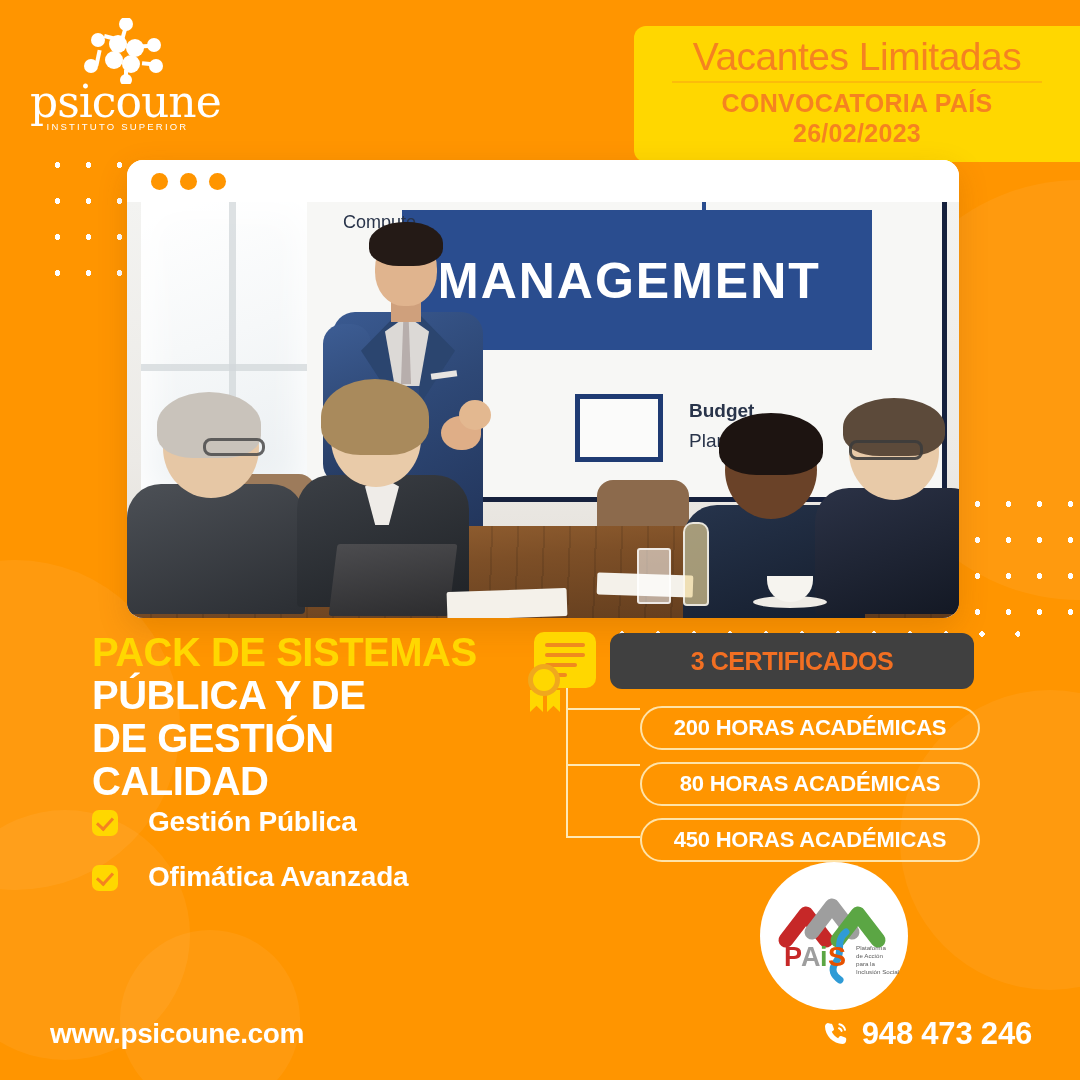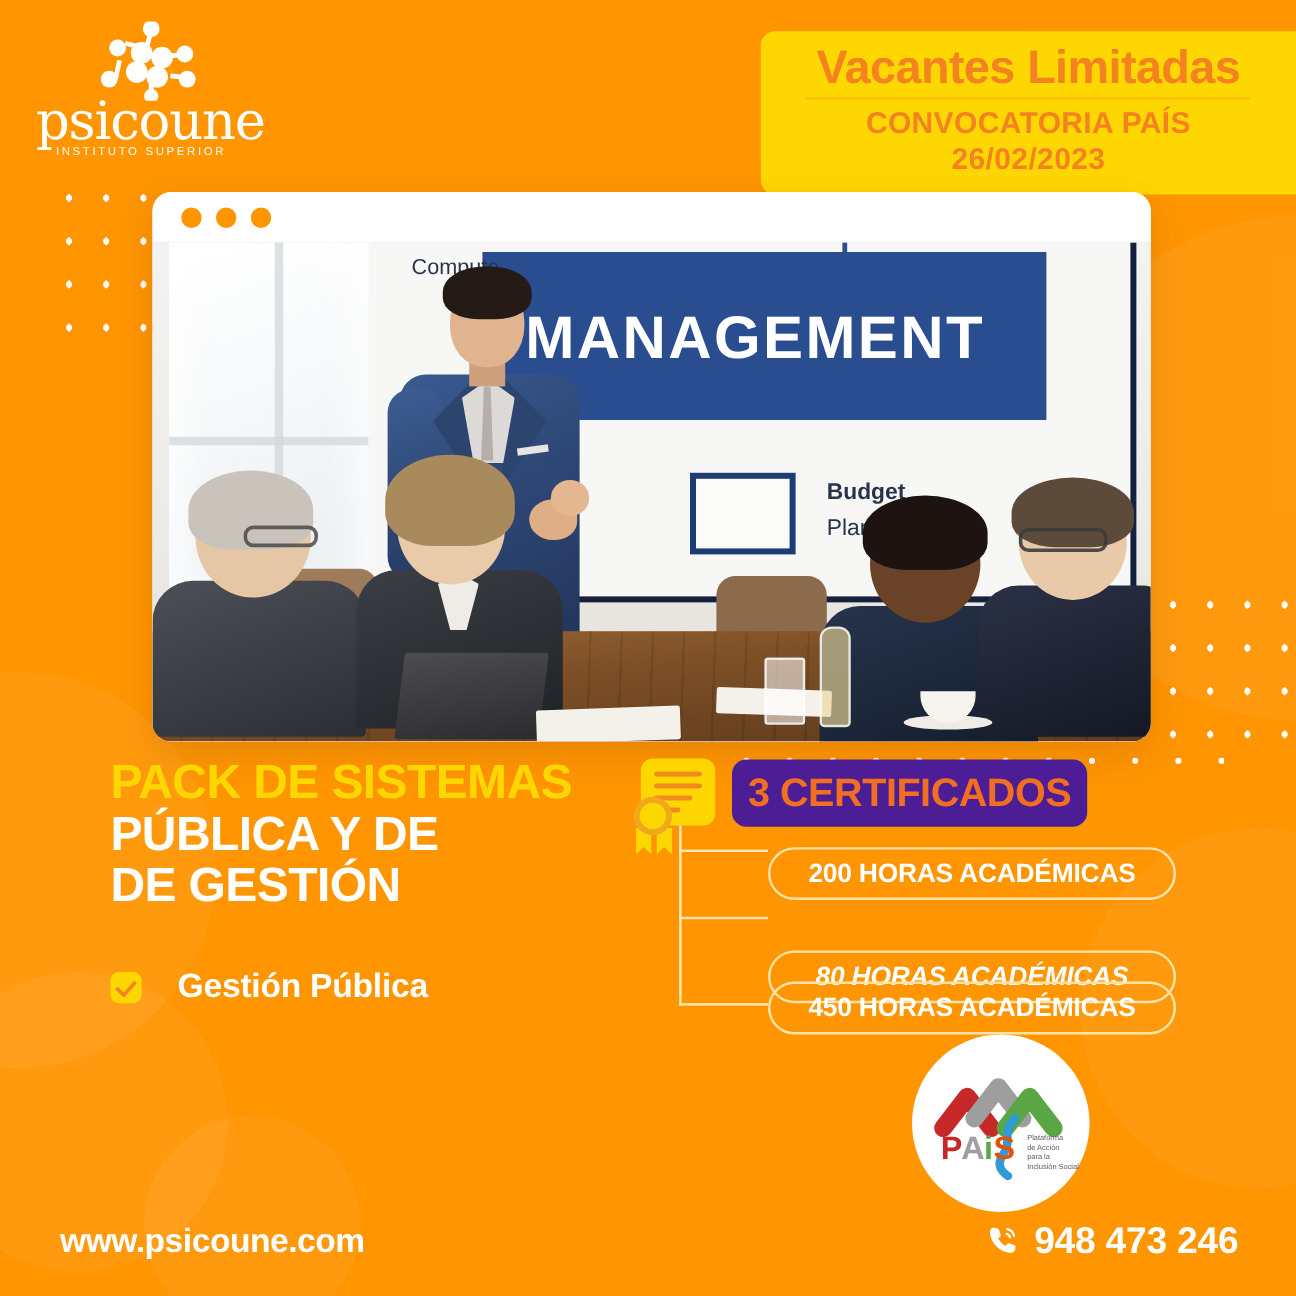--- a/index.html
+++ b/index.html
@@ -55,21 +55,21 @@
 
   
   .banner {
     position:absolute; right:0; top:26px;
     width:446px; padding:10px 22px 14px 22px;
     background:#ffd700;
     border-radius:12px 0 0 12px;
     text-align:center;
   }
   .banner-title {
-    color:#f58220; font-size:39px; font-weight:bold;
+    color:#f58220; font-size:39px; font-weight:normal;
     line-height:1.06; letter-spacing:-0.5px;
   }
   .banner-rule {
     height:2px; background:rgba(245,130,32,0.32);
     margin:4px 16px 6px 16px;
   }
   .banner-sub {
     color:#f58220; font-size:25px; font-weight:bold;
     line-height:1.18; letter-spacing:0.3px;
   }
@@ -335,42 +335,42 @@
     position:absolute; left:528px; top:664px; width:32px; height:32px;
     border-radius:50%; background:#ffd700; border:5px solid #f0a81d;
   }
   .cert-ribbon {
     position:absolute; top:690px; width:13px; height:22px; background:#ffd700;
   }
   .cert-ribbon.r1 { left:530px; clip-path:polygon(0 0,100% 0,100% 100%,50% 72%,0 100%); }
   .cert-ribbon.r2 { left:547px; clip-path:polygon(0 0,100% 0,100% 100%,50% 72%,0 100%); }
 
   .cert-title {
-    position:absolute; left:610px; top:633px; width:296px; height:56px;
-    background:#4c1d95; border-radius:12px;
+    position:absolute; left:610px; top:633px; width:364px; height:56px;
+    background:#404040; border-radius:12px;
     display:flex; align-items:center; justify-content:center;
-    color:#f26f22; font-size:33px; font-weight:bold; letter-spacing:-0.4px;
+    color:#f26f22; font-size:25px; font-weight:bold; letter-spacing:-0.4px;
   }
 
   .cert-connectors { position:absolute; left:566px; top:688px; width:112px; height:152px; }
   .cert-connectors .v {
     position:absolute; left:0; top:0; width:2px; height:150px; background:#ffe9b5;
   }
   .cert-connectors .h {
     position:absolute; left:0; width:74px; height:2px; background:#ffe9b5;
   }
 
   .cert-pill {
     position:absolute; left:640px; width:340px; height:44px;
     border:2px solid #ffe3a8; border-radius:22px;
     display:flex; align-items:center; justify-content:center;
     color:#ffffff; font-size:22px; font-weight:bold; letter-spacing:-0.2px;
   }
   .cp1 { top:706px; }
-  .cp2 { top:792px;font-style:italic; }
+  .cp2 { top:762px; }
   .cp3 { top:818px; }
 
   
   .pais-badge {
     position:absolute; left:760px; top:880px; width:155px; height:112px;
   }
   .pais-circle {
     position:absolute; left:0; top:-18px; width:148px; height:148px;
     border-radius:50%; background:#ffffff;
   }
@@ -510,26 +510,31 @@
       <div class="saucer"></div>
       <div class="cup"></div>
     </div>
   </div>
 </div>
 
 <div class="pack-title">
   <div class="pack-line-1">PACK DE SISTEMAS</div>
   <div class="pack-line-2">PÚBLICA Y DE</div>
   <div class="pack-line-2">DE GESTIÓN</div>
+  <div class="pack-line-2">CALIDAD</div>
 </div>
 
 <div class="bullets">
   <div class="bullet">
     <span class="chk"></span>
     <span class="bullet-label">Gestión Pública</span>
+  </div>
+  <div class="bullet">
+    <span class="chk"></span>
+    <span class="bullet-label">Ofimática Avanzada</span>
   </div>
 </div>
 
 <div class="cert-icon">
   <i class="l1"></i>
     <i class="l2"></i>
     <i class="l3"></i>
     <i class="l4"></i>
 </div>
 <div class="cert-ribbon r1"></div>

